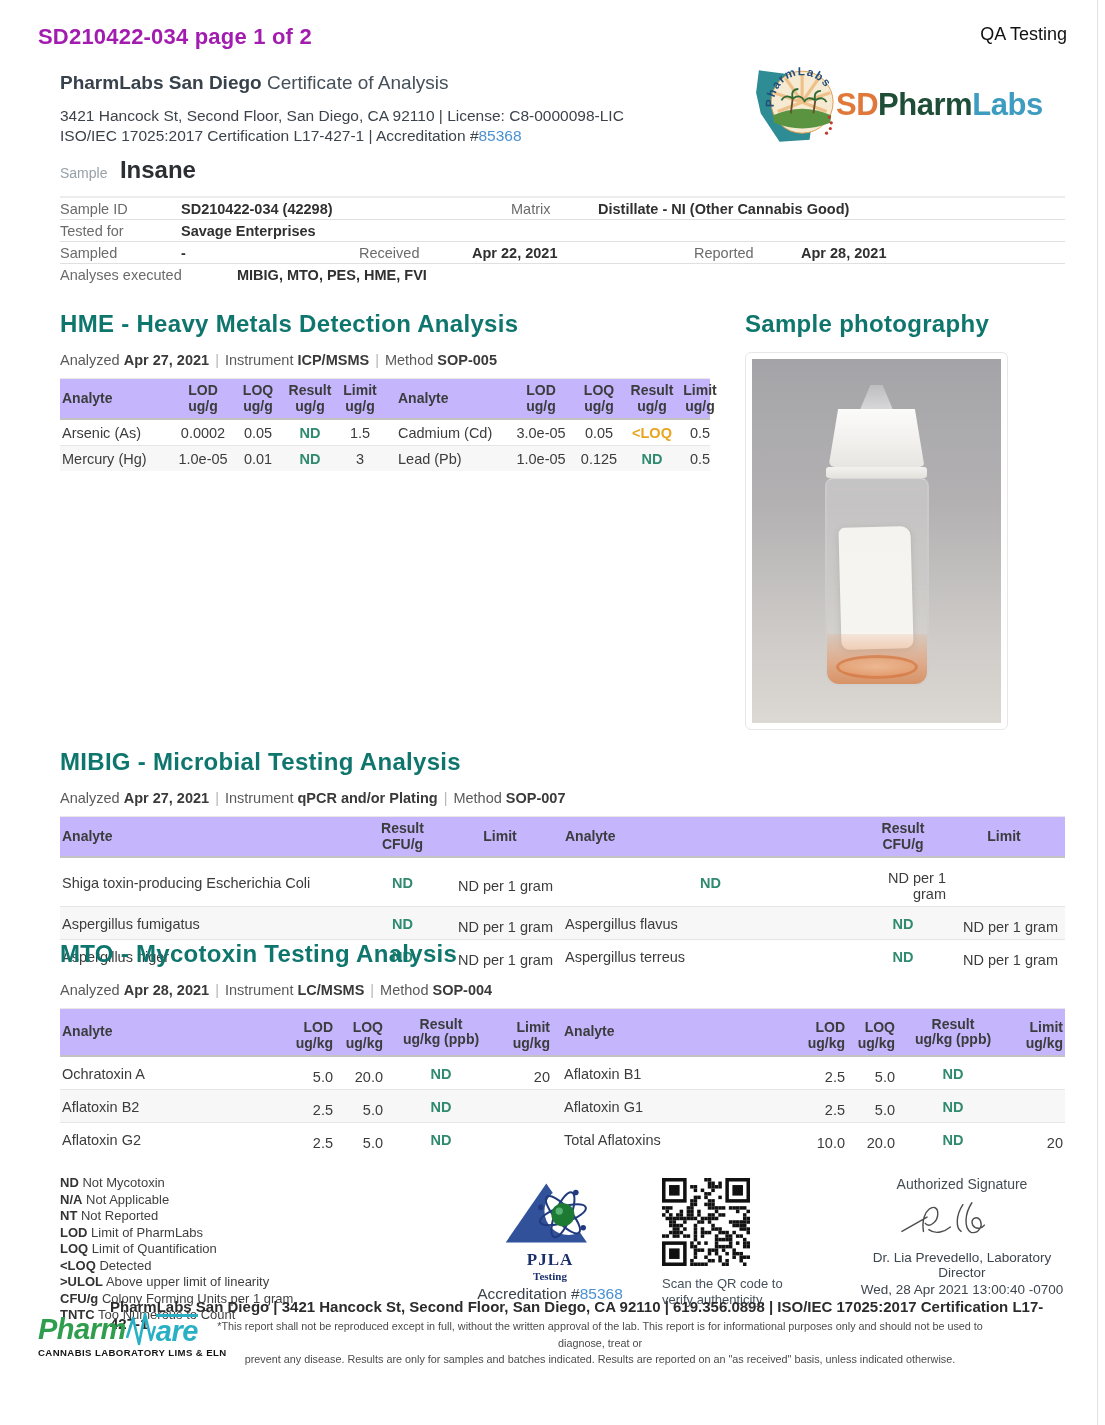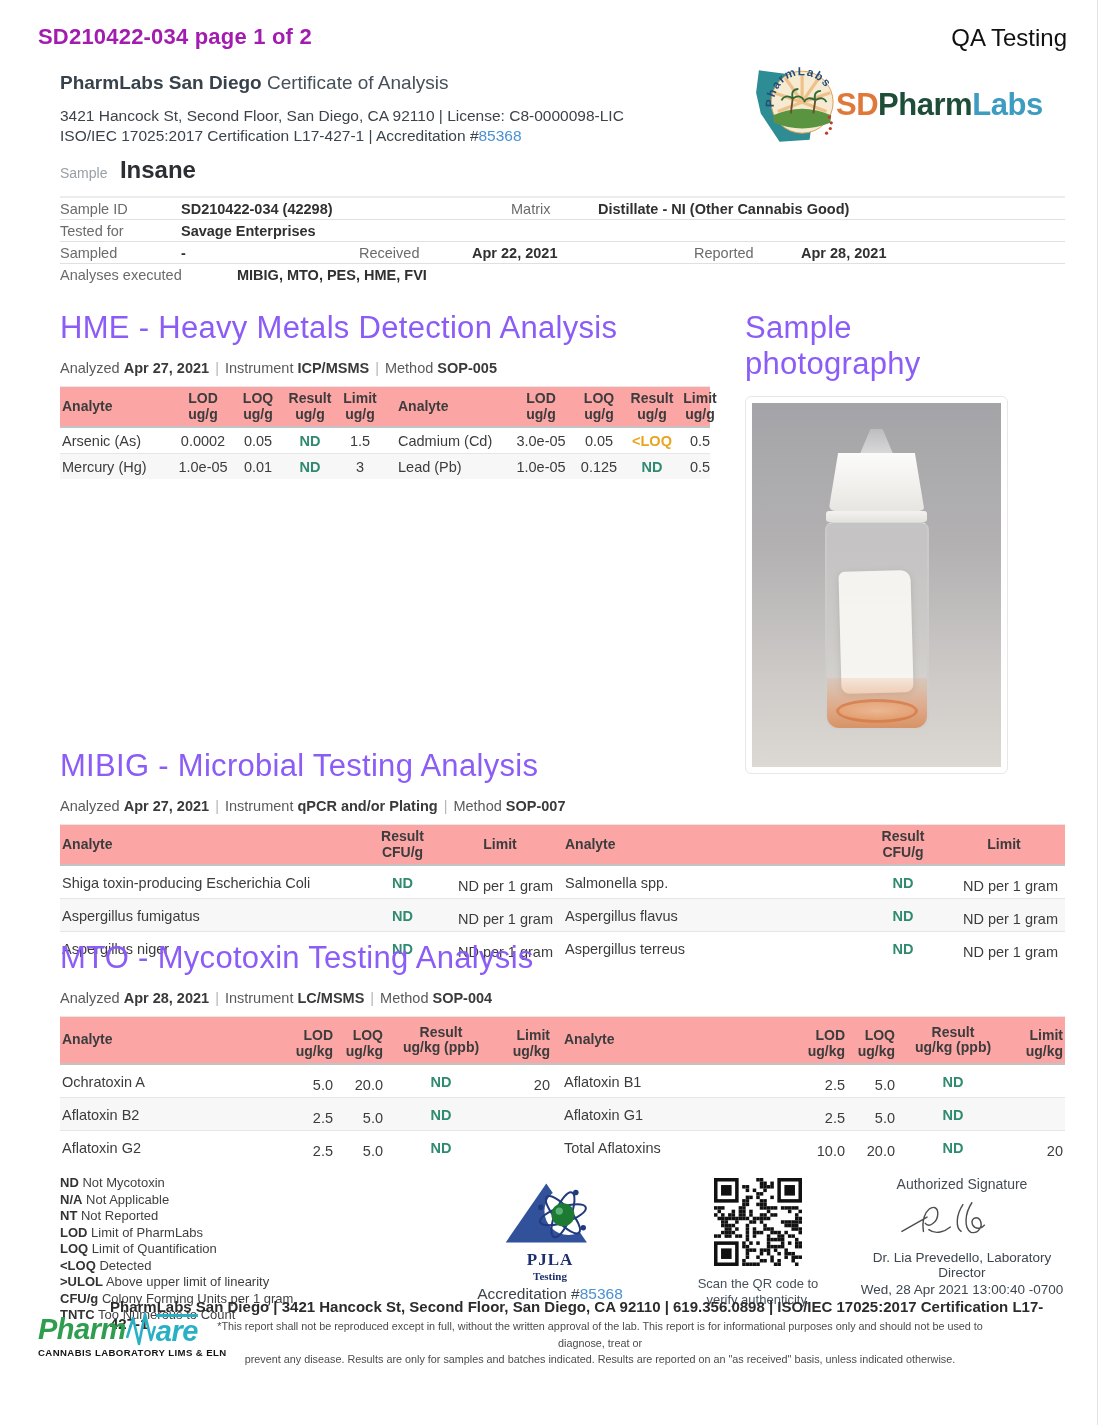--- a/index.html
+++ b/index.html
@@ -3,21 +3,21 @@
 <meta charset="utf-8">
 <style>
   * { margin:0; padding:0; box-sizing:border-box; }
   body { background:#fff; font-family:"Liberation Sans", sans-serif; }
   .page { position:relative; width:1105px; height:1425px; background:#fff; overflow:hidden; }
   .page-edge { position:absolute; top:0; bottom:0; right:7px; width:1px; background:#e2e2e2; }
 
   
   .top-header { position:absolute; top:24px; left:38px; right:38px; display:flex; justify-content:space-between; }
   .doc-id { font-size:22px; font-weight:600; color:#a21caf; letter-spacing:.2px; }
-  .qa-label { font-size:24px; font-weight:400; color:#111; }
+  .qa-label { font-size:18px; font-weight:400; color:#111; }
 
   
   .lab-header { position:absolute; top:72px; left:60px; width:660px; }
   .lab-title { font-size:19px; color:#46505a; }
   .lab-title b { color:#38424c; }
   .lab-addr { margin-top:12px; font-size:15.5px; font-weight:500; color:#3c434b; line-height:1.32; }
   .link-blue { color:#4a90d2; }
 
   .logo-wrap { position:absolute; top:60px; left:742px; width:310px; height:90px; }
 
@@ -28,28 +28,28 @@
 
   
   .info-table { position:absolute; top:196px; left:60px; width:1005px; font-size:14.5px; }
   .info-row { display:flex; align-items:baseline; border-top:1px solid #e0e0e0; padding:3px 0 2px 0; }
   .info-row:first-child { border-top:2px solid #ececec; }
   .ilabel { color:#6b6b6b; font-weight:400; }
   .ival { color:#303030; font-weight:700;margin-left:29px; }
   .w80{width:92px;} .w340{width:330px;} .w60{width:58px;} .w190{width:178px;} .w75{width:84px;} .w230{width:222px;} .w72{width:78px;} .w140{width:148px;}
 
   
-  .sec-heading { font-size:31px; font-weight:400; color:#8b5cf6; letter-spacing:.3px; }
+  .sec-heading { font-size:24px; font-weight:700; color:#0f766e; letter-spacing:.3px; }
   .analyzed { margin-top:14px; font-size:14.5px; color:#5a5a5a; }
   .analyzed b { color:#3a3a3a; }
   .sep { color:#b5b5b5; padding:0 6px; }
 
   
   .tbl { margin-top:10px; }
-  .tbl-head { background:#fca5a5; border-top:1px solid #e8e8e8; border-bottom:2px solid #c3c3c3; font-weight:700; color:#3c3c3c; font-size:14px; }
+  .tbl-head { background:#c4b5fd; border-top:1px solid #e8e8e8; border-bottom:2px solid #c3c3c3; font-weight:700; color:#3c3c3c; font-size:14px; }
   .tbl-head .cell { padding:4px 2px; line-height:1.12; }
   .tbl-row { font-size:14.5px; color:#3c3c3c; }
   .tbl-row .cell { padding:5px 2px 4px 2px; }
   .tbl-row + .tbl-row { border-top:1px solid #e6e6e6; }
   .tbl-row:nth-child(even) { background:#f7f7f7; }
   .c { text-align:center; } .r { text-align:right;margin-top:7px; } .l { text-align:left; }
   .result-val { font-weight:700; color:#2f8a70; }
   .result-val.nd { color:#2f8a70; }
   .result-val.loq { color:#eaa41f; }
 
@@ -79,21 +79,21 @@
   
   .legend { position:absolute; top:1176px; left:60px; width:330px; font-size:13px; color:#3f3f3f; line-height:1.0; }
   .legend-line { margin-bottom:3.5px; }
   .legend-line b { color:#333; }
 
   .pjla { position:absolute; top:1176px; left:440px; width:220px; text-align:center; }
   .pjla-name { font-family:"Liberation Serif", serif; font-weight:700; font-size:17px; color:#1d2f6b; letter-spacing:1px; margin-top:-2px; }
   .pjla-sub { font-family:"Liberation Serif", serif; font-weight:700; font-size:11px; color:#1d2f6b; }
   .pjla-accr { margin-top:3px; font-size:15.5px; color:#3c434b; font-weight:500; }
 
-  .qr-block { position:absolute; top:1178px; left:688px; width:140px; text-align:center; }
+  .qr-block { position:absolute; top:1178px; left:662px; width:140px; }
   .qr-caption { margin-top:6px; font-size:13px; color:#45505a; line-height:1.25; }
 
   .sig-block { position:absolute; top:1176px; left:852px; width:220px; text-align:center; }
   .sig-label { font-size:14px; color:#454c54; }
   .sig-name { font-size:13.5px; color:#3e464e; margin-top:2px; }
   .sig-date { font-size:13.5px; color:#3e464e; margin-top:2px; }
 
   .foot-address { position:absolute; top:1298px; left:110px; width:940px; text-align:left; font-size:15px; font-weight:700; color:#2c2c2c; }
   .foot-disclaimer { position:absolute; top:1318px; left:205px; width:790px; text-align:center; font-size:10.8px; color:#4b4b4b; line-height:1.55; }
 
@@ -277,21 +277,20 @@
         <div class="cell l">Analyte</div>
         <div class="cell c"><span>Result</span><br><span>CFU/g</span></div>
         <div class="cell c">Limit</div>
       </div>
       <div>
         <div class="mibig-grid tbl-row">
           <div class="cell l">Shiga toxin-producing Escherichia Coli</div>
           <div class="cell c result-val nd">ND</div>
           <div class="cell r">ND per 1 gram</div>
           <div></div>
-          <div class="cell l">Salmonella spp.</div>
           <div class="cell c result-val nd">ND</div>
           <div class="cell r">ND per 1 gram</div>
         </div>
         <div class="mibig-grid tbl-row">
           <div class="cell l">Aspergillus fumigatus</div>
           <div class="cell c result-val nd">ND</div>
           <div class="cell r">ND per 1 gram</div>
           <div></div>
           <div class="cell l">Aspergillus flavus</div>
           <div class="cell c result-val nd">ND</div>

